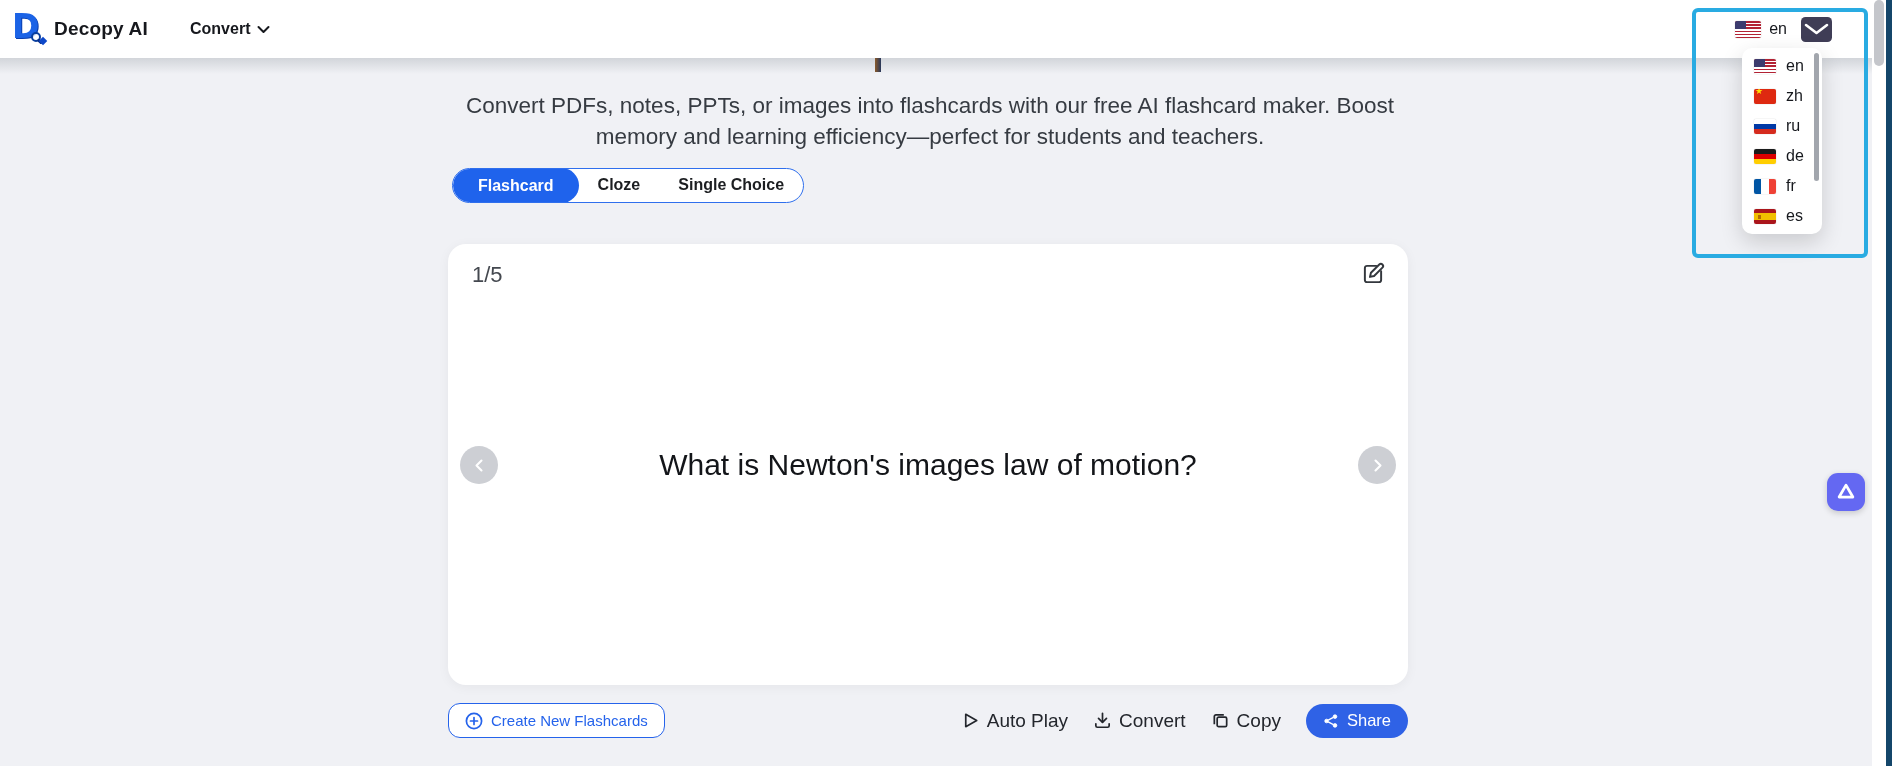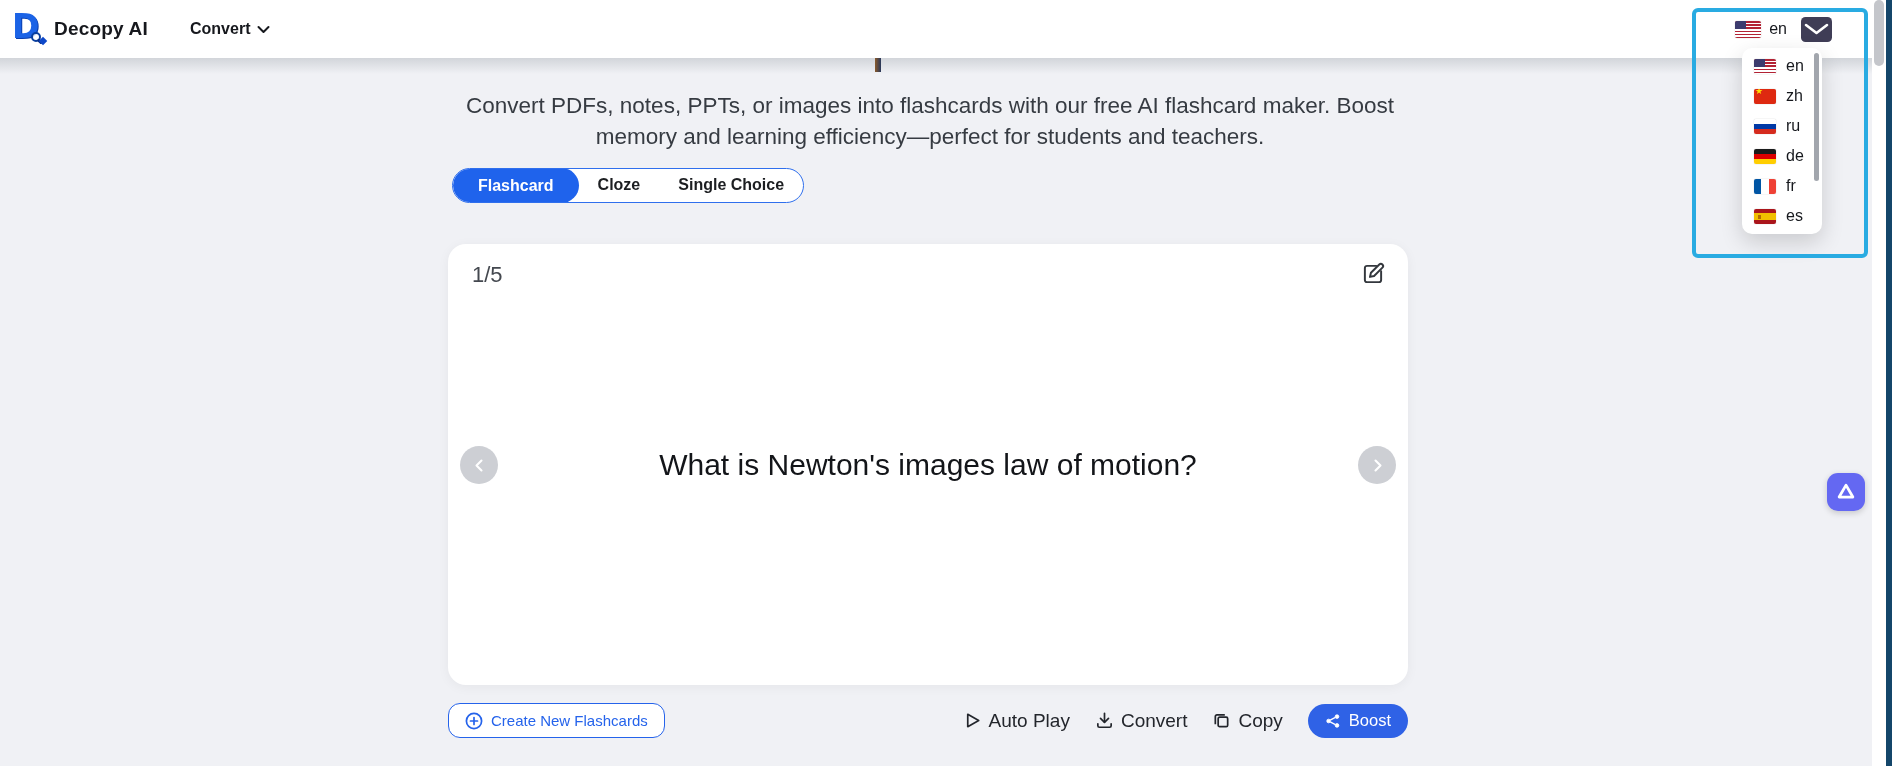--- a/index.html
+++ b/index.html
@@ -198,21 +198,21 @@
       <button class="share">
         <span>
           <svg width="16" height="16" viewBox="0 0 20 20" fill="#ffffff" stroke="#ffffff">
               <circle cx="4.5" cy="10" r="2.3"></circle>
               <circle cx="15" cy="4.5" r="2.3"></circle>
               <circle cx="15" cy="15.5" r="2.3"></circle>
               <line x1="6.5" y1="9" x2="13" y2="5.4" stroke-width="1.7"></line>
               <line x1="6.5" y1="11" x2="13" y2="14.6" stroke-width="1.7"></line>
             </svg>
         </span>
-        <span>Boost</span>
+        <span>Share</span>
       </button>
     </div>
   </div>
 
   <button class="assistant">
     <span>
       <svg width="22" height="22" viewBox="0 0 24 24" fill="none" stroke="#ffffff" stroke-width="3" stroke-linecap="round" stroke-linejoin="round">
           <path d="M12 4.5 L19.5 17.5 H4.5 Z"></path>
         </svg>
     </span>

